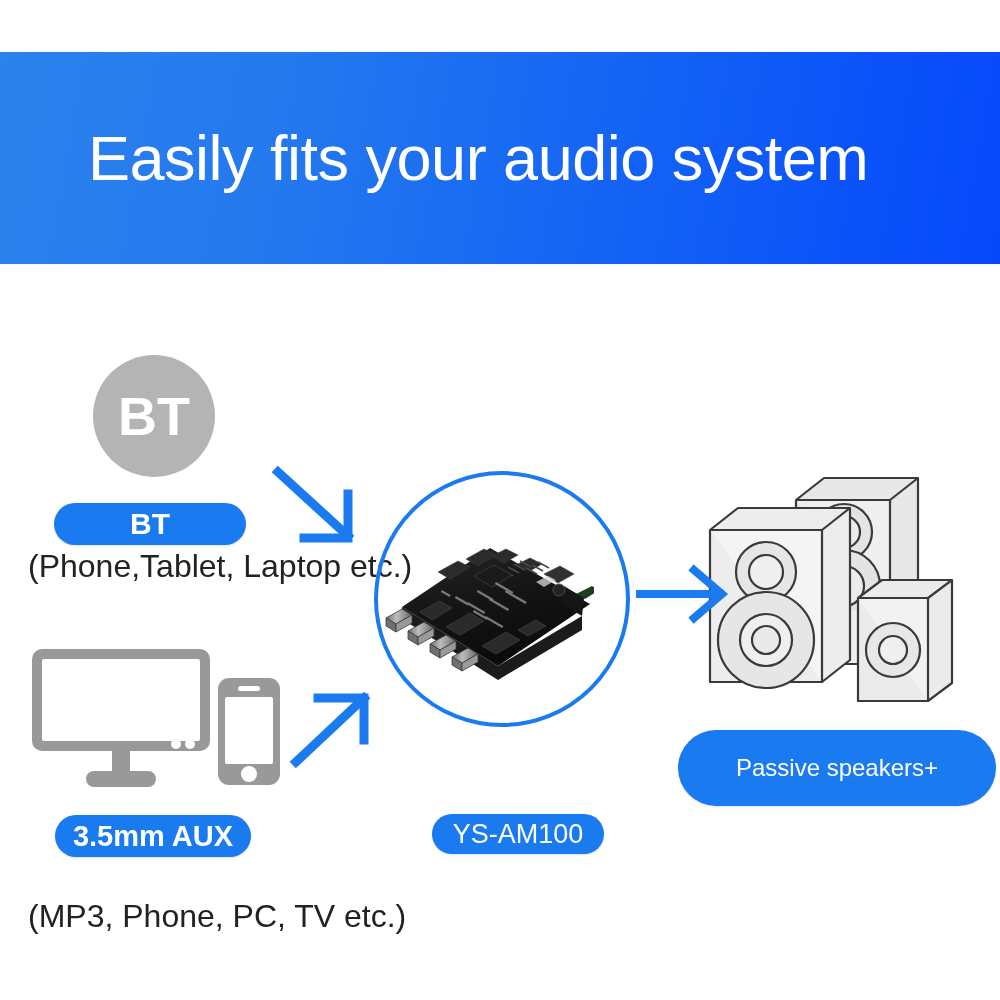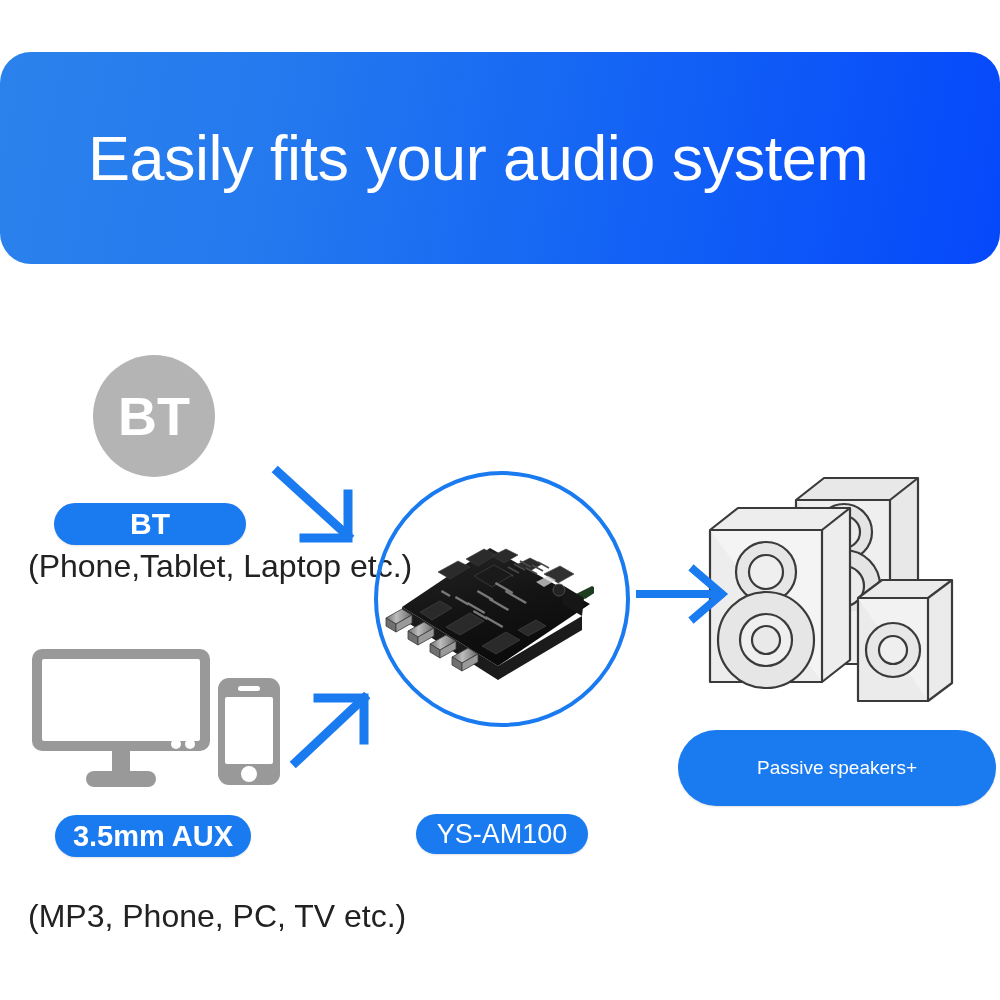--- a/index.html
+++ b/index.html
@@ -19,21 +19,20 @@
   
   #header-banner {
     position: absolute;
     left: 0;
     top: 52px;
     width: 1000px;
     height: 212px;
     background: linear-gradient(100deg, #2b82ec 0%, #2479ee 28%, #1463f5 62%, #0548fb 100%);
     display: flex;
     align-items: center;
-    border-radius: 31px;
   }
   #header-title {
     color: #ffffff;
     font-size: 63px;
     font-weight: 400;
     letter-spacing: -0.5px;
     margin-left: 88px;
     line-height: 1;
     white-space: nowrap;
   }
@@ -125,42 +124,42 @@
     box-sizing: border-box;
   }
   #amp-board {
     position: absolute;
     left: 378px;
     top: 512px;
     width: 216px;
     height: 175px;
   }
   #board-pill {
-    left: 416px;
+    left: 432px;
     top: 814px;
     width: 172px;
     height: 40px;
     font-size: 27px;
     font-weight: 400;
   }
 
   
   #speakers {
     position: absolute;
     left: 700px;
     top: 468px;
     width: 290px;
     height: 245px;
   }
   #output-pill {
     left: 678px;
     top: 730px;
     width: 318px;
     height: 76px;
-    font-size: 19px;
+    font-size: 24px;
     font-weight: 400;
     flex-direction: row;
     line-height: 1.08;
     padding: 0 10px;
   }
   #output-pill span { display: block; }
 
   
   .arrow-svg {
     position: absolute;

